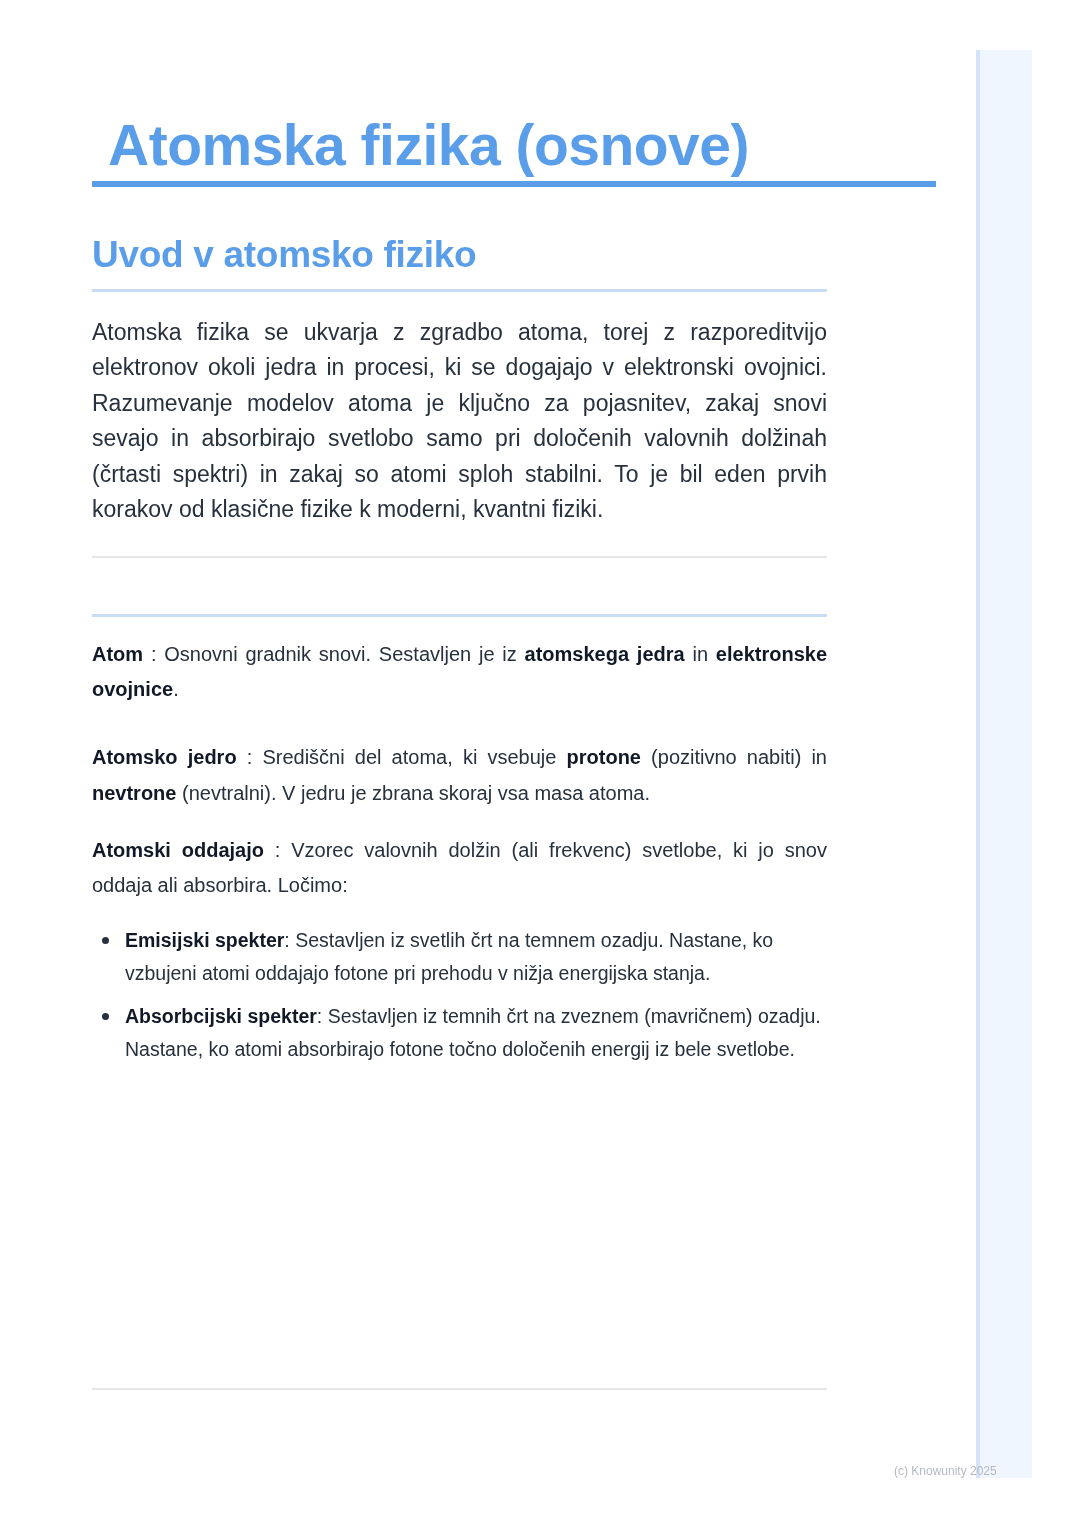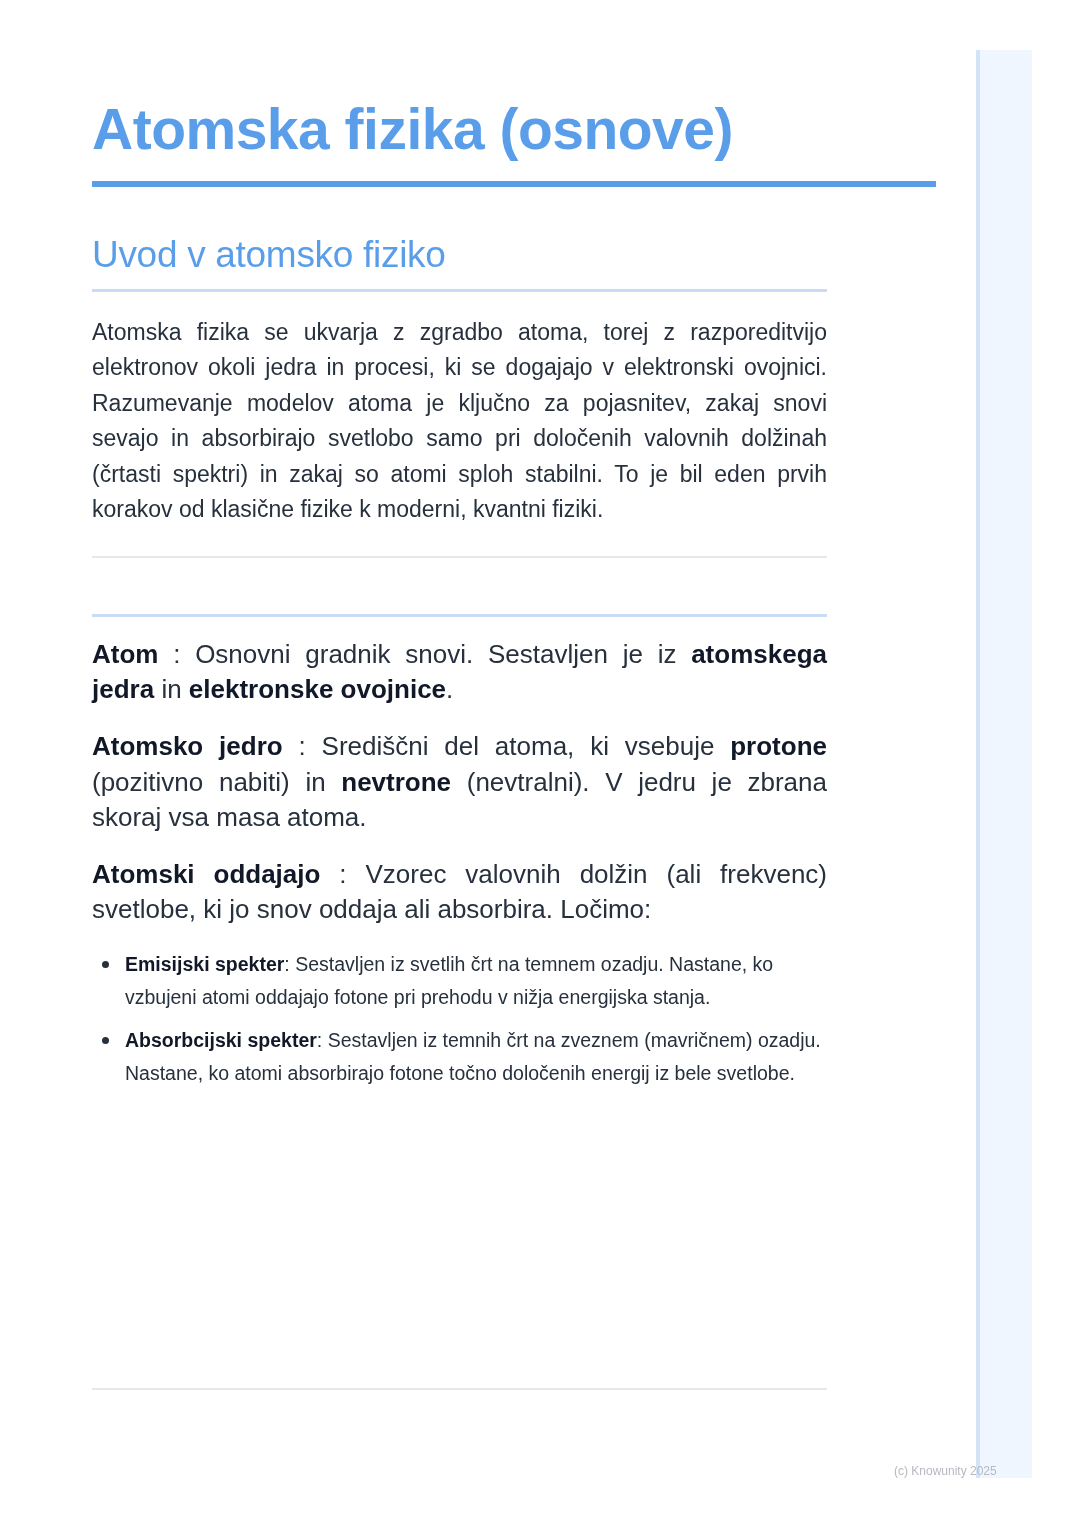--- a/index.html
+++ b/index.html
@@ -13,41 +13,41 @@
       position: absolute; left: 976px; top: 50px; width: 56px; height: 1428px;
       background: #f0f6ff;
       border-left: 4px solid #d3e3f8;
       box-sizing: border-box;
     }
     .page {
       position: absolute; left: 92px; top: 0; width: 844px;
     }
     .doc-title {
       position: absolute; top: 96px; left: 0;
-      margin: 0; font-size: 57px; font-weight: bold; color: #5a9eea;
+      margin: 16px; font-size: 57px; font-weight: bold; color: #5a9eea;
       letter-spacing: -0.5px; line-height: 66px; white-space: nowrap;
     }
     .title-rule {
       position: absolute; top: 181px; left: 0; width: 844px; height: 6px;
       background: #5a9eea;
     }
     .content { position: absolute; left: 0; width: 735px; }
     h2.section-title {
-      margin: 0; font-size: 37px; font-weight: normal; color: #5a9eea;
+      margin: 0; font-size: 37px; font-weight: bold; color: #5a9eea;
       line-height: 46px; letter-spacing: -0.3px; white-space: nowrap;
     }
     .section-rule {
       height: 3px; background: #c8dcf5; margin-top: 11px;
     }
     p.body {
       margin: 0; font-size: 23px; line-height: 35.4px; text-align: justify;
       color: #27303d;
     }
     .divider { height: 2px; background: #e5e7eb; }
-    .def { margin: 0; font-size: 26px; line-height: 35.2px; text-align: justify; color: #27303d; }
+    .def { margin: 0; font-size: 20px; line-height: 35.2px; text-align: justify; color: #27303d; }
     .def b, .bullet b { color: #111827; text-align: right; }
     ul.bullets { list-style: none; margin: 0; padding: 0; }
     .bullet {
       position: relative; padding-left: 33px; font-size: 19.5px; line-height: 32.5px;
       color: #27303d;
     }
     .bullet .dot {
       position: absolute; left: 10px; top: 13px; width: 7px; height: 7px;
       border-radius: 50%; background: #27303d;
     }
@@ -72,21 +72,21 @@
     <div style="height:23px;"></div>
     <p class="body">Atomska fizika se ukvarja z zgradbo atoma, torej z razporeditvijo elektronov okoli jedra in procesi, ki se dogajajo v elektronski ovojnici. Razumevanje modelov atoma je ključno za pojasnitev, zakaj snovi sevajo in absorbirajo svetlobo samo pri določenih valovnih dolžinah (črtasti spektri) in zakaj so atomi sploh stabilni. To je bil eden prvih korakov od klasične fizike k moderni, kvantni fiziki.</p>
   </div>
   <div class="content divider" style="top:556px;"></div>
 
   <div class="content" style="top:603px;">
     <div class="section-rule"></div>
 
     <p class="def" style="margin-top:20px;"><b>Atom</b><span> : Osnovni gradnik snovi. Sestavljen je iz </span><b>atomskega jedra</b><span> in </span><b>elektronske ovojnice</b><span>.</span></p>
 
-    <p class="def" style="margin-top:22px;"><b>Atomsko jedro</b><span> : Središčni del atoma, ki vsebuje </span><b>protone</b><span> (pozitivno nabiti) in </span><b>nevtrone</b><span> (nevtralni). V jedru je zbrana skoraj vsa masa atoma.</span></p>
+    <p class="def" style="margin-top:33px;"><b>Atomsko jedro</b><span> : Središčni del atoma, ki vsebuje </span><b>protone</b><span> (pozitivno nabiti) in </span><b>nevtrone</b><span> (nevtralni). V jedru je zbrana skoraj vsa masa atoma.</span></p>
 
 
 
     <p class="def" style="margin-top:22px;"><b>Atomski oddajajo</b><span> : Vzorec valovnih dolžin (ali frekvenc) svetlobe, ki jo snov oddaja ali absorbira. Ločimo:</span></p>
 
     <ul class="bullets" style="margin-top:21px;">
       <li class="bullet">
         <span class="dot"></span><b>Emisijski spekter</b><span>: Sestavljen iz svetlih črt na temnem ozadju. Nastane, ko vzbujeni atomi oddajajo fotone pri prehodu v nižja energijska stanja.</span>
       </li>
       <li class="bullet" style="margin-top:11px;">

